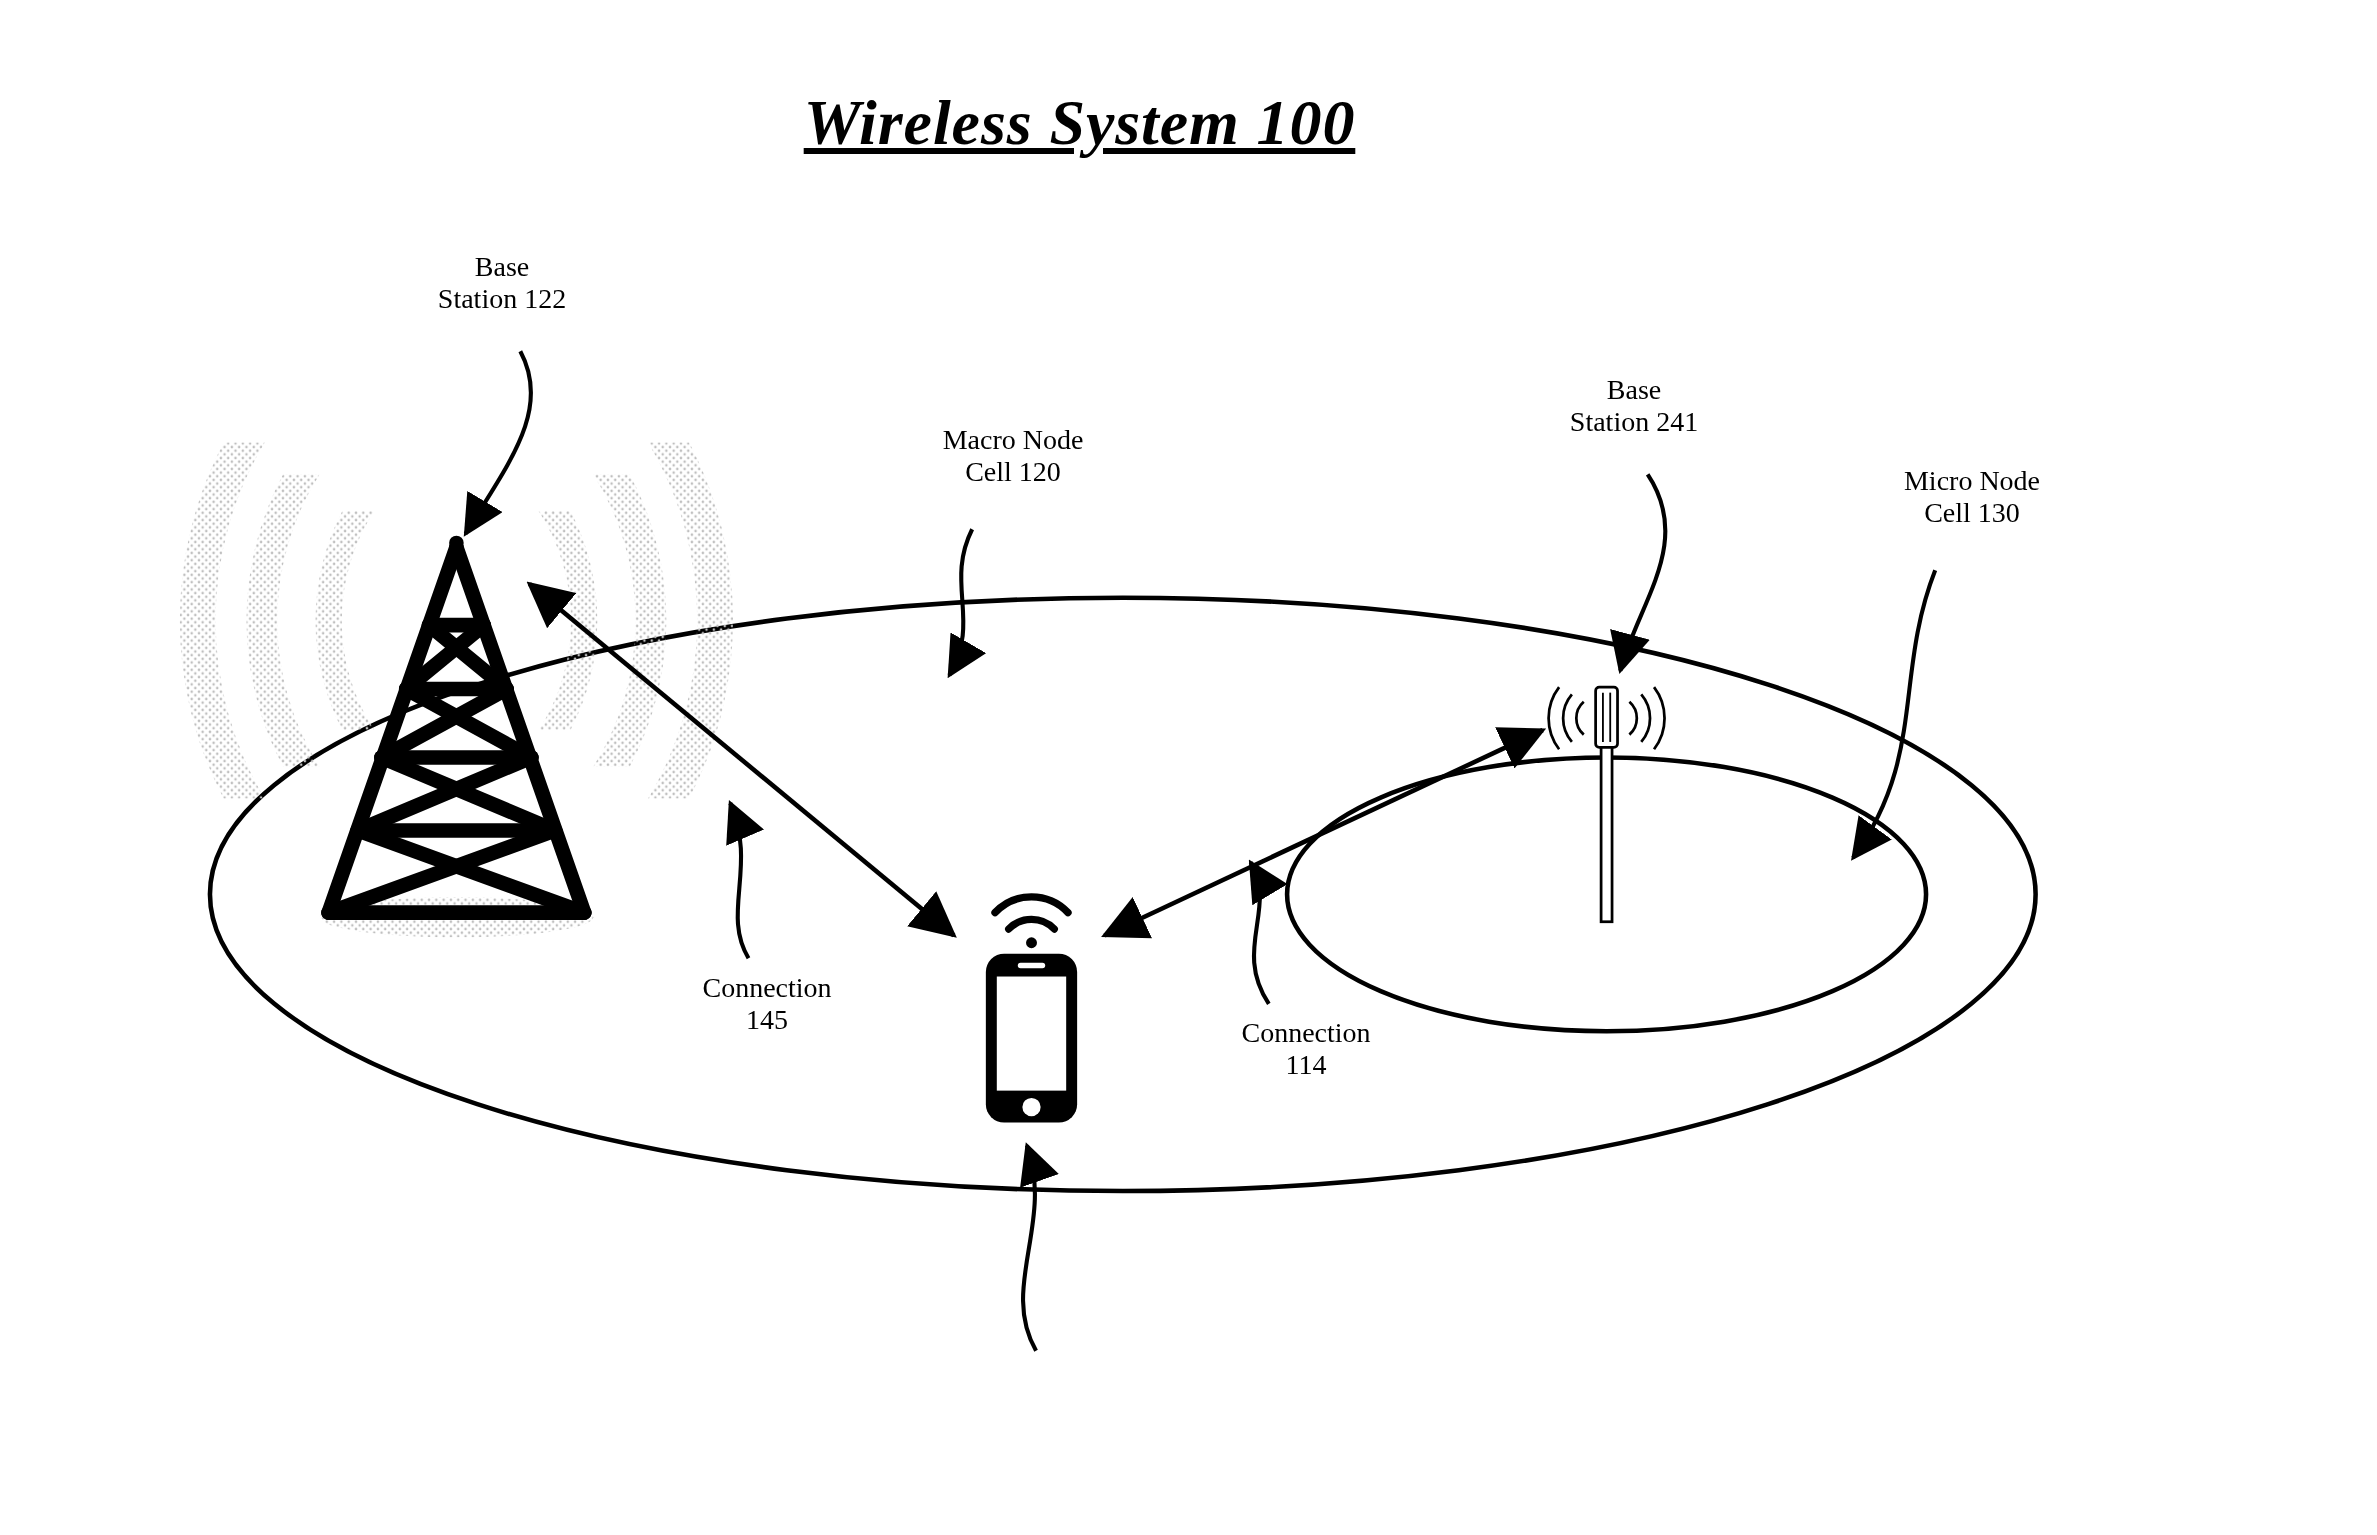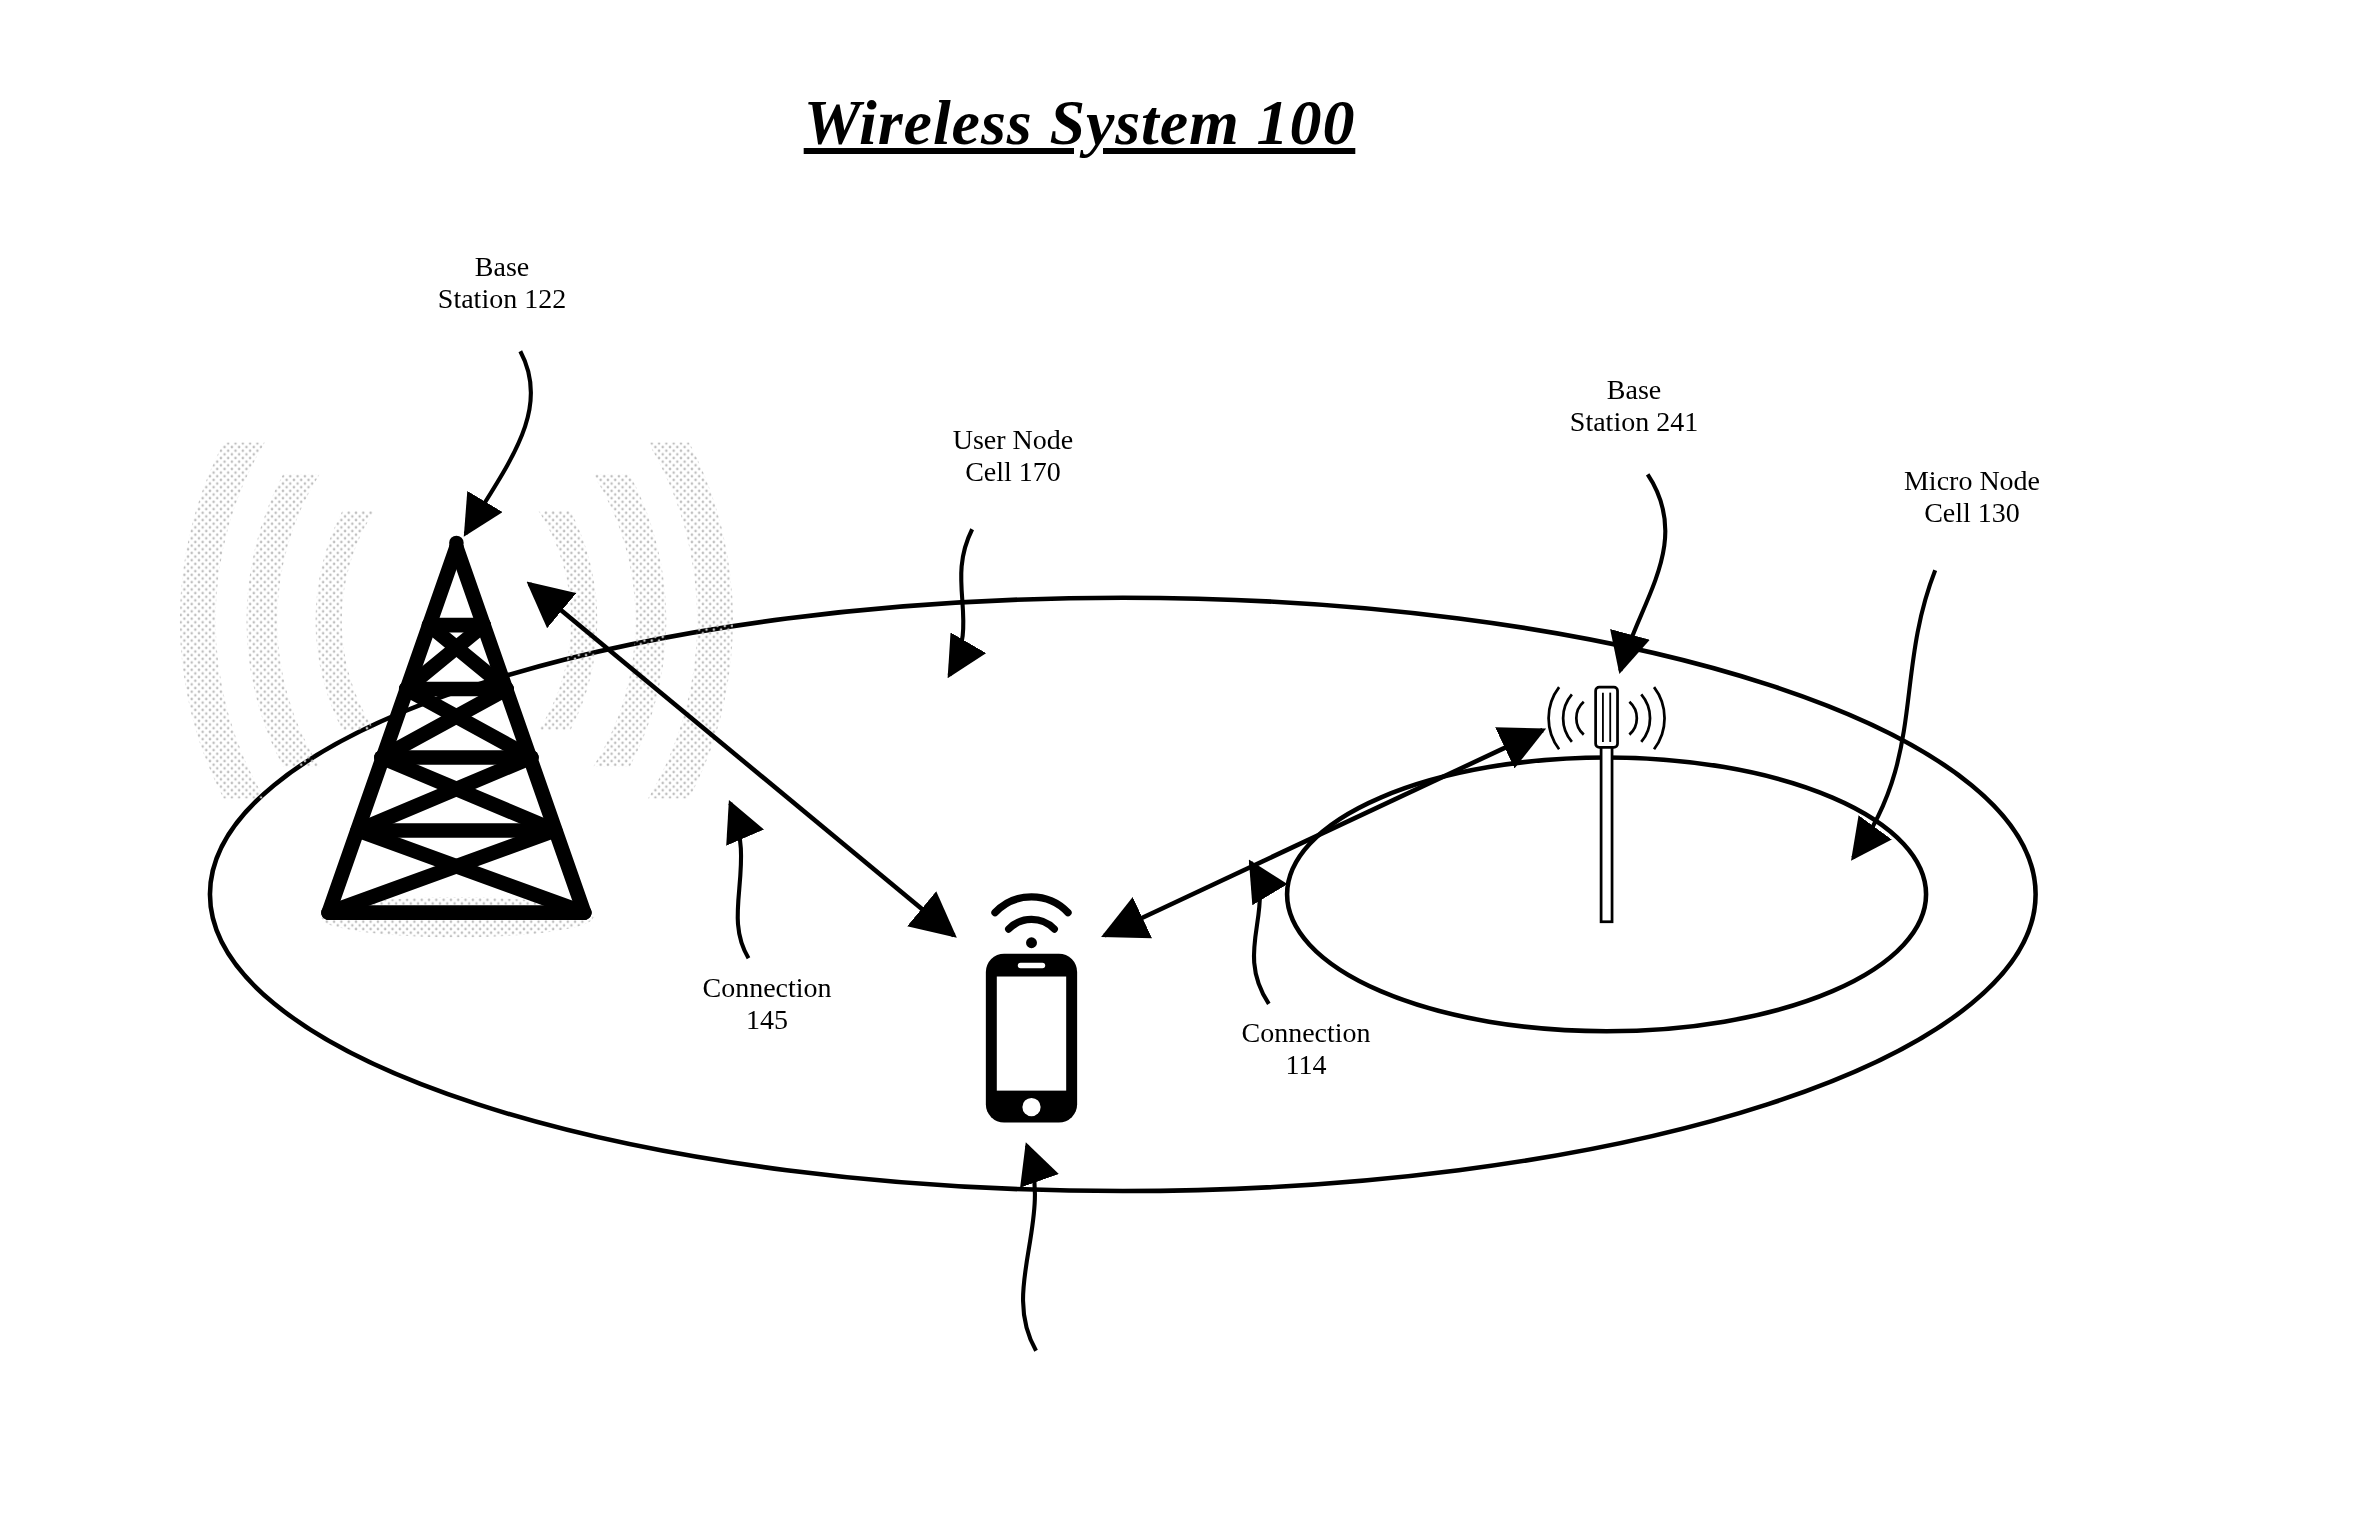--- a/index.html
+++ b/index.html
@@ -50,22 +50,22 @@
 <div class="canvas">
 
   <div class="title">Wireless System 100</div>
 
   <div class="label labelC" style="left:502px; top:215px;">
     <span>Base</span><br>
     <span>Station 122</span>
   </div>
 
   <div class="label labelC" style="left:1013px; top:388px;">
-    <span>User Node</span><br>
-    <span>Cell 170</span>
+    <span>Macro Node</span><br>
+    <span>Cell 120</span>
   </div>
 
   <div class="label labelC" style="left:1634px; top:338px;">
     <span>Base</span><br>
     <span>Station 241</span>
   </div>
 
   <div class="label labelC" style="left:1972px; top:429px;">
     <span>Micro Node</span><br>
     <span>Cell 130</span>

